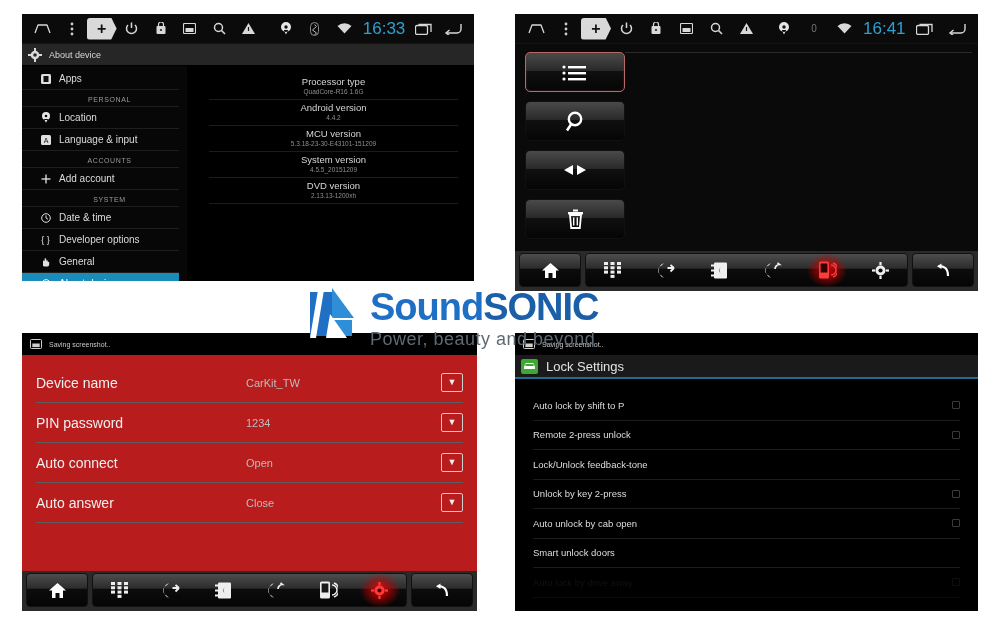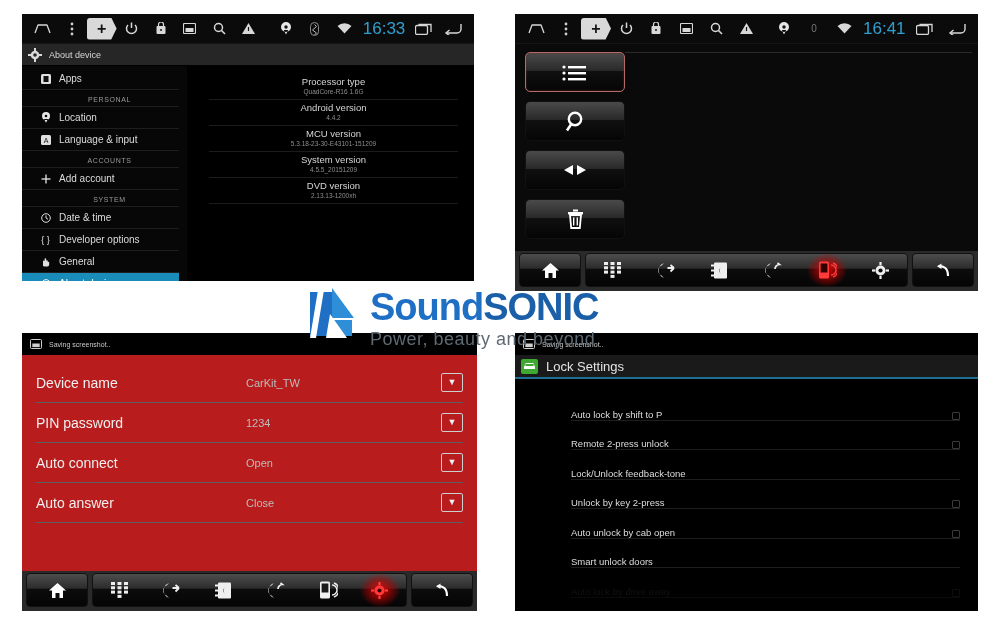--- a/index.html
+++ b/index.html
@@ -113,21 +113,21 @@
     width:22px; height:19px; border:1px solid #cfcfcf; border-radius:2px;
     display:flex; align-items:center; justify-content:center;
     color:#f0f0f0; font-size:9px; line-height:1;
   }
 
   
   .lock-title { height:24px; background:#1a1a1a; display:flex; align-items:center; gap:8px; padding-left:6px; border-bottom:2px solid #1b6f95; }
   .lock-title .ttl { color:#e2e2e2; font-size:13px; }
   .car-ico { width:17px; height:15px; background:#3ea832; border-radius:2px; display:flex; align-items:center; justify-content:center; }
   .lock-list { padding:12px 18px 0 18px; background:#000; height:calc(100% - 76px); }
-  .lock-row { display:flex; align-items:flex-end; justify-content:space-between; height:29.5px; border-bottom:1px solid #1d1d1d;margin-left:38px; }
+  .lock-row { display:flex; align-items:center; justify-content:space-between; height:29.5px; border-bottom:1px solid #1d1d1d; }
   .lock-row .lbl { color:#dedede; font-size:9.5px; }
   .chk { width:8px; height:8px; border:1px solid #3a3a3a; border-radius:1px; }
   .chk.hidden { visibility:hidden; }
   .lock-row.dim .lbl { color:#111; }
   .lock-row.dim { border-bottom-color:#0b0b0b; }
 
   
   .logo-wrap {
     position:absolute; left:302px; top:286px; width:370px; height:60px;
     display:flex; align-items:flex-start; gap:6px; z-index:5;

